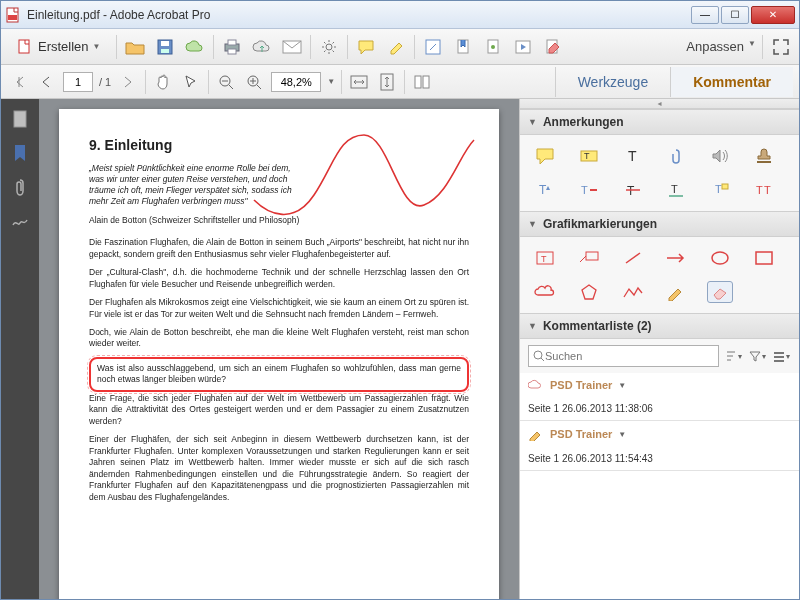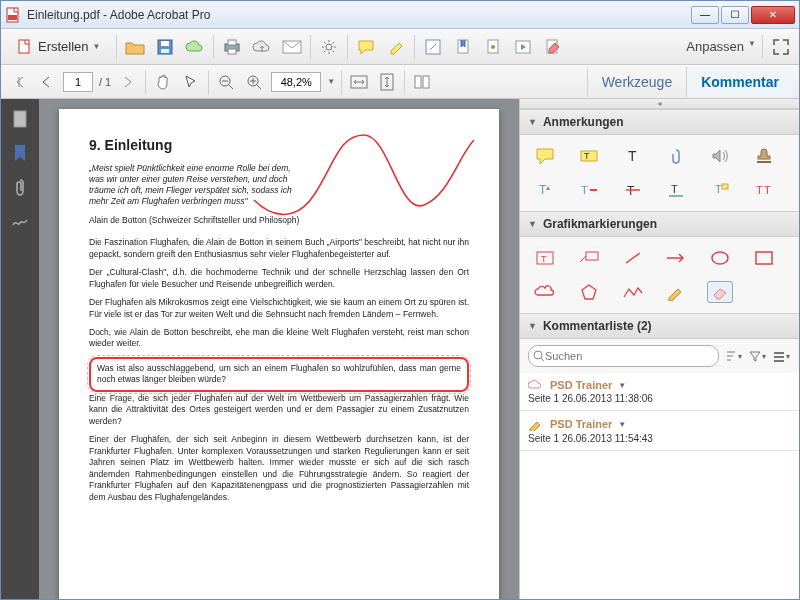--- a/index.html
+++ b/index.html
@@ -18,22 +18,22 @@
 .sep { width: 1px; height: 24px; background: #cfcfcf; }
 .erstellen { display: flex; align-items: center; gap: 4px; padding: 3px 8px; border: 1px solid transparent; font-size: 13px; color: #333; }
 .carrot { font-size: 8px; color: #666; }
 .anpassen { margin-left: auto; font-size: 13px; color: #444; display: flex; align-items: flex-start; gap: 4px; }
 
 .navbtn { width: 22px; height: 22px; display:flex;align-items:center;justify-content:center; }
 .pageinput { width: 30px; height: 20px; font-size: 11px; text-align: center; border: 1px solid #b0b0b0; }
 .pagecount { font-size: 11px; color: #555; }
 .zoominput { width: 50px; height: 20px; font-size: 11px; text-align: center; border: 1px solid #b0b0b0; }
 .tablabels { margin-left: auto; display: flex; gap: 0; }
-.tablabel { font-size: 14px; color: #4a6f9e; padding: 7px 14px; border-left: 1px solid #cfcfcf; cursor: pointer; }
-.tablabel.active { font-weight: bold; color: #0369a1; background: #f0f3f7; }
+.tablabel { font-size: 14px; color: #4a6f9e; padding: 7px 22px; border-left: 1px solid #cfcfcf; cursor: pointer; }
+.tablabel.active { font-weight: bold; color: #a16207; background: #f0f3f7; }
 
 .bodyrow { flex: 1; display: flex; overflow: hidden; }
 .leftrail { width: 38px; background: #474747; display: flex; flex-direction: column; align-items: center; padding-top: 10px; gap: 14px; }
 .railicon { width: 20px; height: 20px; opacity: .8; }
 
 .docarea { flex: 1; background: #8b8f93; overflow: auto; position: relative; padding: 10px; }
 .page { background: #fff; width: 440px; min-height: 560px; margin: 0 auto; padding: 28px 30px 20px 30px; box-shadow: 0 2px 6px rgba(0,0,0,.4); position: relative; font-size: 9px; color: #222; }
 .page h1 { font-size: 14px; font-weight: bold; margin-bottom: 10px; }
 .quote { font-style: italic; font-size: 8.5px; margin-bottom: 8px; line-height: 1.3; width: 55%; }
 .author { font-size: 8.5px; margin: 6px 0 12px; }
@@ -45,29 +45,29 @@
 .section-head { background: linear-gradient(#eeeeee,#dedede); border-top: 1px solid #cfcfcf; border-bottom: 1px solid #cfcfcf; padding: 5px 8px; font-weight: bold; color: #333; display: flex; align-items: center; gap: 6px; }
 .section-head .chev { font-size: 9px; color: #666; }
 .tool-grid { padding: 10px 12px; display: grid; grid-template-columns: repeat(6, 1fr); gap: 12px 8px; background: #f7f7f7; }
 .tool { width: 26px; height: 22px; display: flex; align-items: center; justify-content: center; position: relative; }
 .tool.selected { border: 1px solid #8fa5c2; background: #eaf0f8; border-radius: 3px; }
 .graph-grid { padding: 10px 12px; display: grid; grid-template-columns: repeat(6, 1fr); gap: 12px 8px; background: #f7f7f7; }
 
 .komlist-head { display: flex; align-items: center; }
 .komlist-head .spacer { flex:1; }
 .searchrow { padding: 6px 8px; background: #f7f7f7; display: flex; gap: 4px; align-items: center; }
-.searchbox { flex: 1; display:flex; align-items:center; border:1px solid #b0b0b0; background:#fff; height:22px; padding:0 4px; border-radius:10px; }
+.searchbox { flex: 1; display:flex; align-items:center; border:1px solid #b0b0b0; background:#fff; height:22px; padding:0 4px; border-radius:0; }
 .searchbox input { border:none; outline:none; font-size:11px; flex:1; }
 .mini { width:20px; height:20px; display:flex;align-items:center;justify-content:center; }
 
 .comments { flex:1; overflow:auto; background:#fff; }
 .comment { border-bottom:1px solid #e2e2e2; padding:6px 8px; }
 .comment .line1 { display:flex; align-items:center; gap:6px; }
 .comment .who { color:#b85; font-weight:bold; font-size:11px; }
-.comment .meta { font-size:10px; color:#333; margin-top:2px; }
+.comment .meta { font-size:10px; color:#333; margin-top:12px; }
 
 .tooltip { position:absolute; background:#ffffe1; border:1px solid #8d8d63; font-size:11px; padding:2px 5px; right:6px; top:338px; z-index:10; box-shadow:2px 2px 3px rgba(0,0,0,.2); }
 
 svg { display:block; }
 
 .freehand-svg { position:absolute; top:16px; left:190px; width:230px; height:110px; pointer-events:none; }
 </style>
 </head>
 <body>
 

